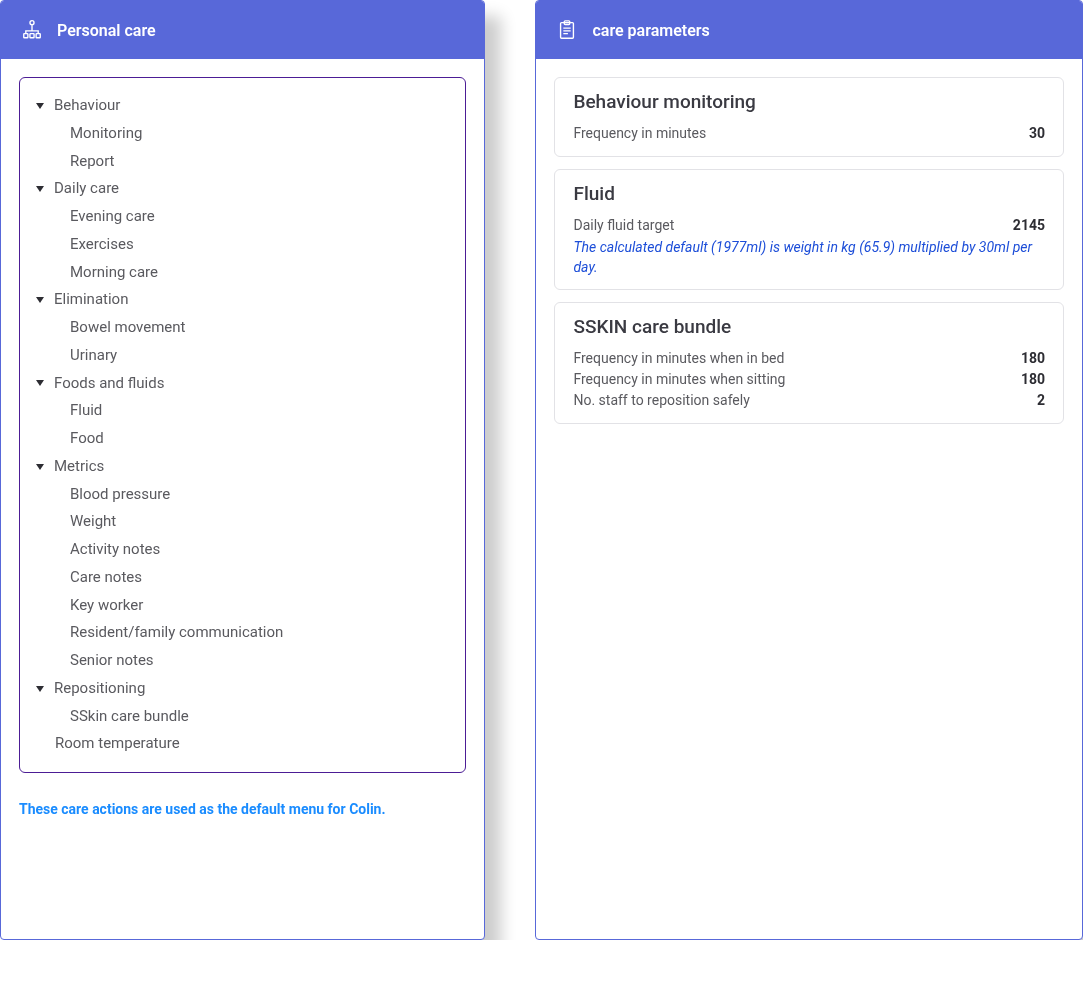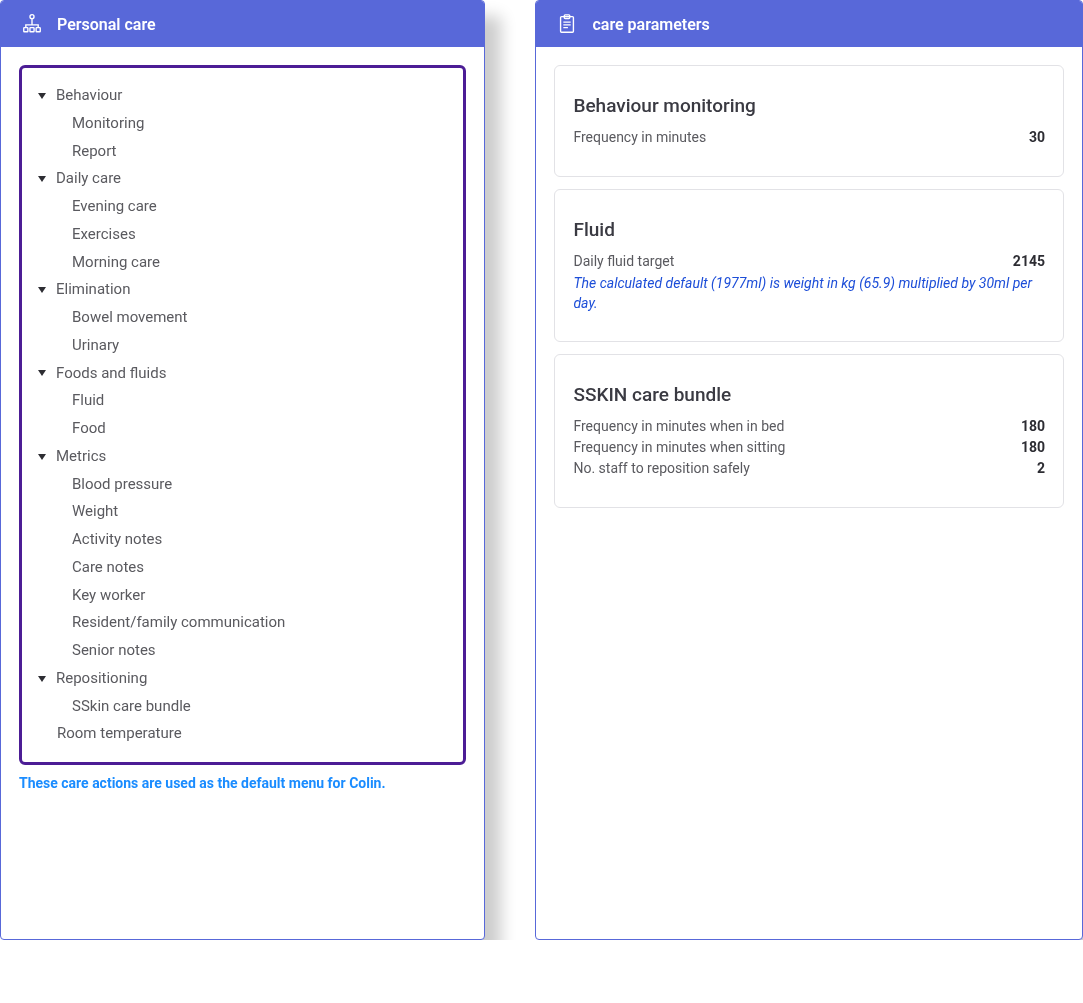--- a/index.html
+++ b/index.html
@@ -27,40 +27,40 @@
     .panel-left {
       width: 500px;
       min-height: 940px;
     }
     .panel-right {
       width: 564px;
     }
     .panel-header {
       background: #5868d9;
       color: #ffffff;
-      padding: 12px 20px;
+      padding: 18px 20px;
       display: flex;
       align-items: center;
       gap: 14px;
       font-weight: 600;
       font-size: 16px;
       border-radius: 3px 3px 0 0;
     }
     .panel-header svg {
       width: 22px;
       height: 22px;
       fill: none;
       stroke: #ffffff;
       stroke-width: 1.5;
     }
     .panel-body {
       padding: 18px;
     }
     .tree-box {
-      border: 3px solid #4c1d95;
+      border: 1px solid #4c1d95;
       border-radius: 6px;
       padding: 14px 12px;
     }
     .tree-item {
       display: flex;
       align-items: center;
       gap: 10px;
       color: #5a5a5f;
       font-size: 15px;
       line-height: 1.85;
@@ -78,26 +78,26 @@
       padding-left: 38px;
       color: #5a5a5f;
       font-size: 15px;
       line-height: 1.85;
       cursor: pointer;
     }
     .footer-note {
       color: #1a8cff;
       font-weight: 700;
       font-size: 14px;
-      margin-top: 10px;
+      margin-top: 28px;
     }
     .param-card {
       border: 1px solid #e2e2e6;
       border-radius: 6px;
-      padding: 28px 18px;
+      padding: 12px 18px;
       margin-bottom: 12px;
     }
     .param-title {
       color: #3a3a42;
       font-size: 19px;
       font-weight: 500;
       margin-bottom: 10px;
     }
     .param-row {
       display: flex;

